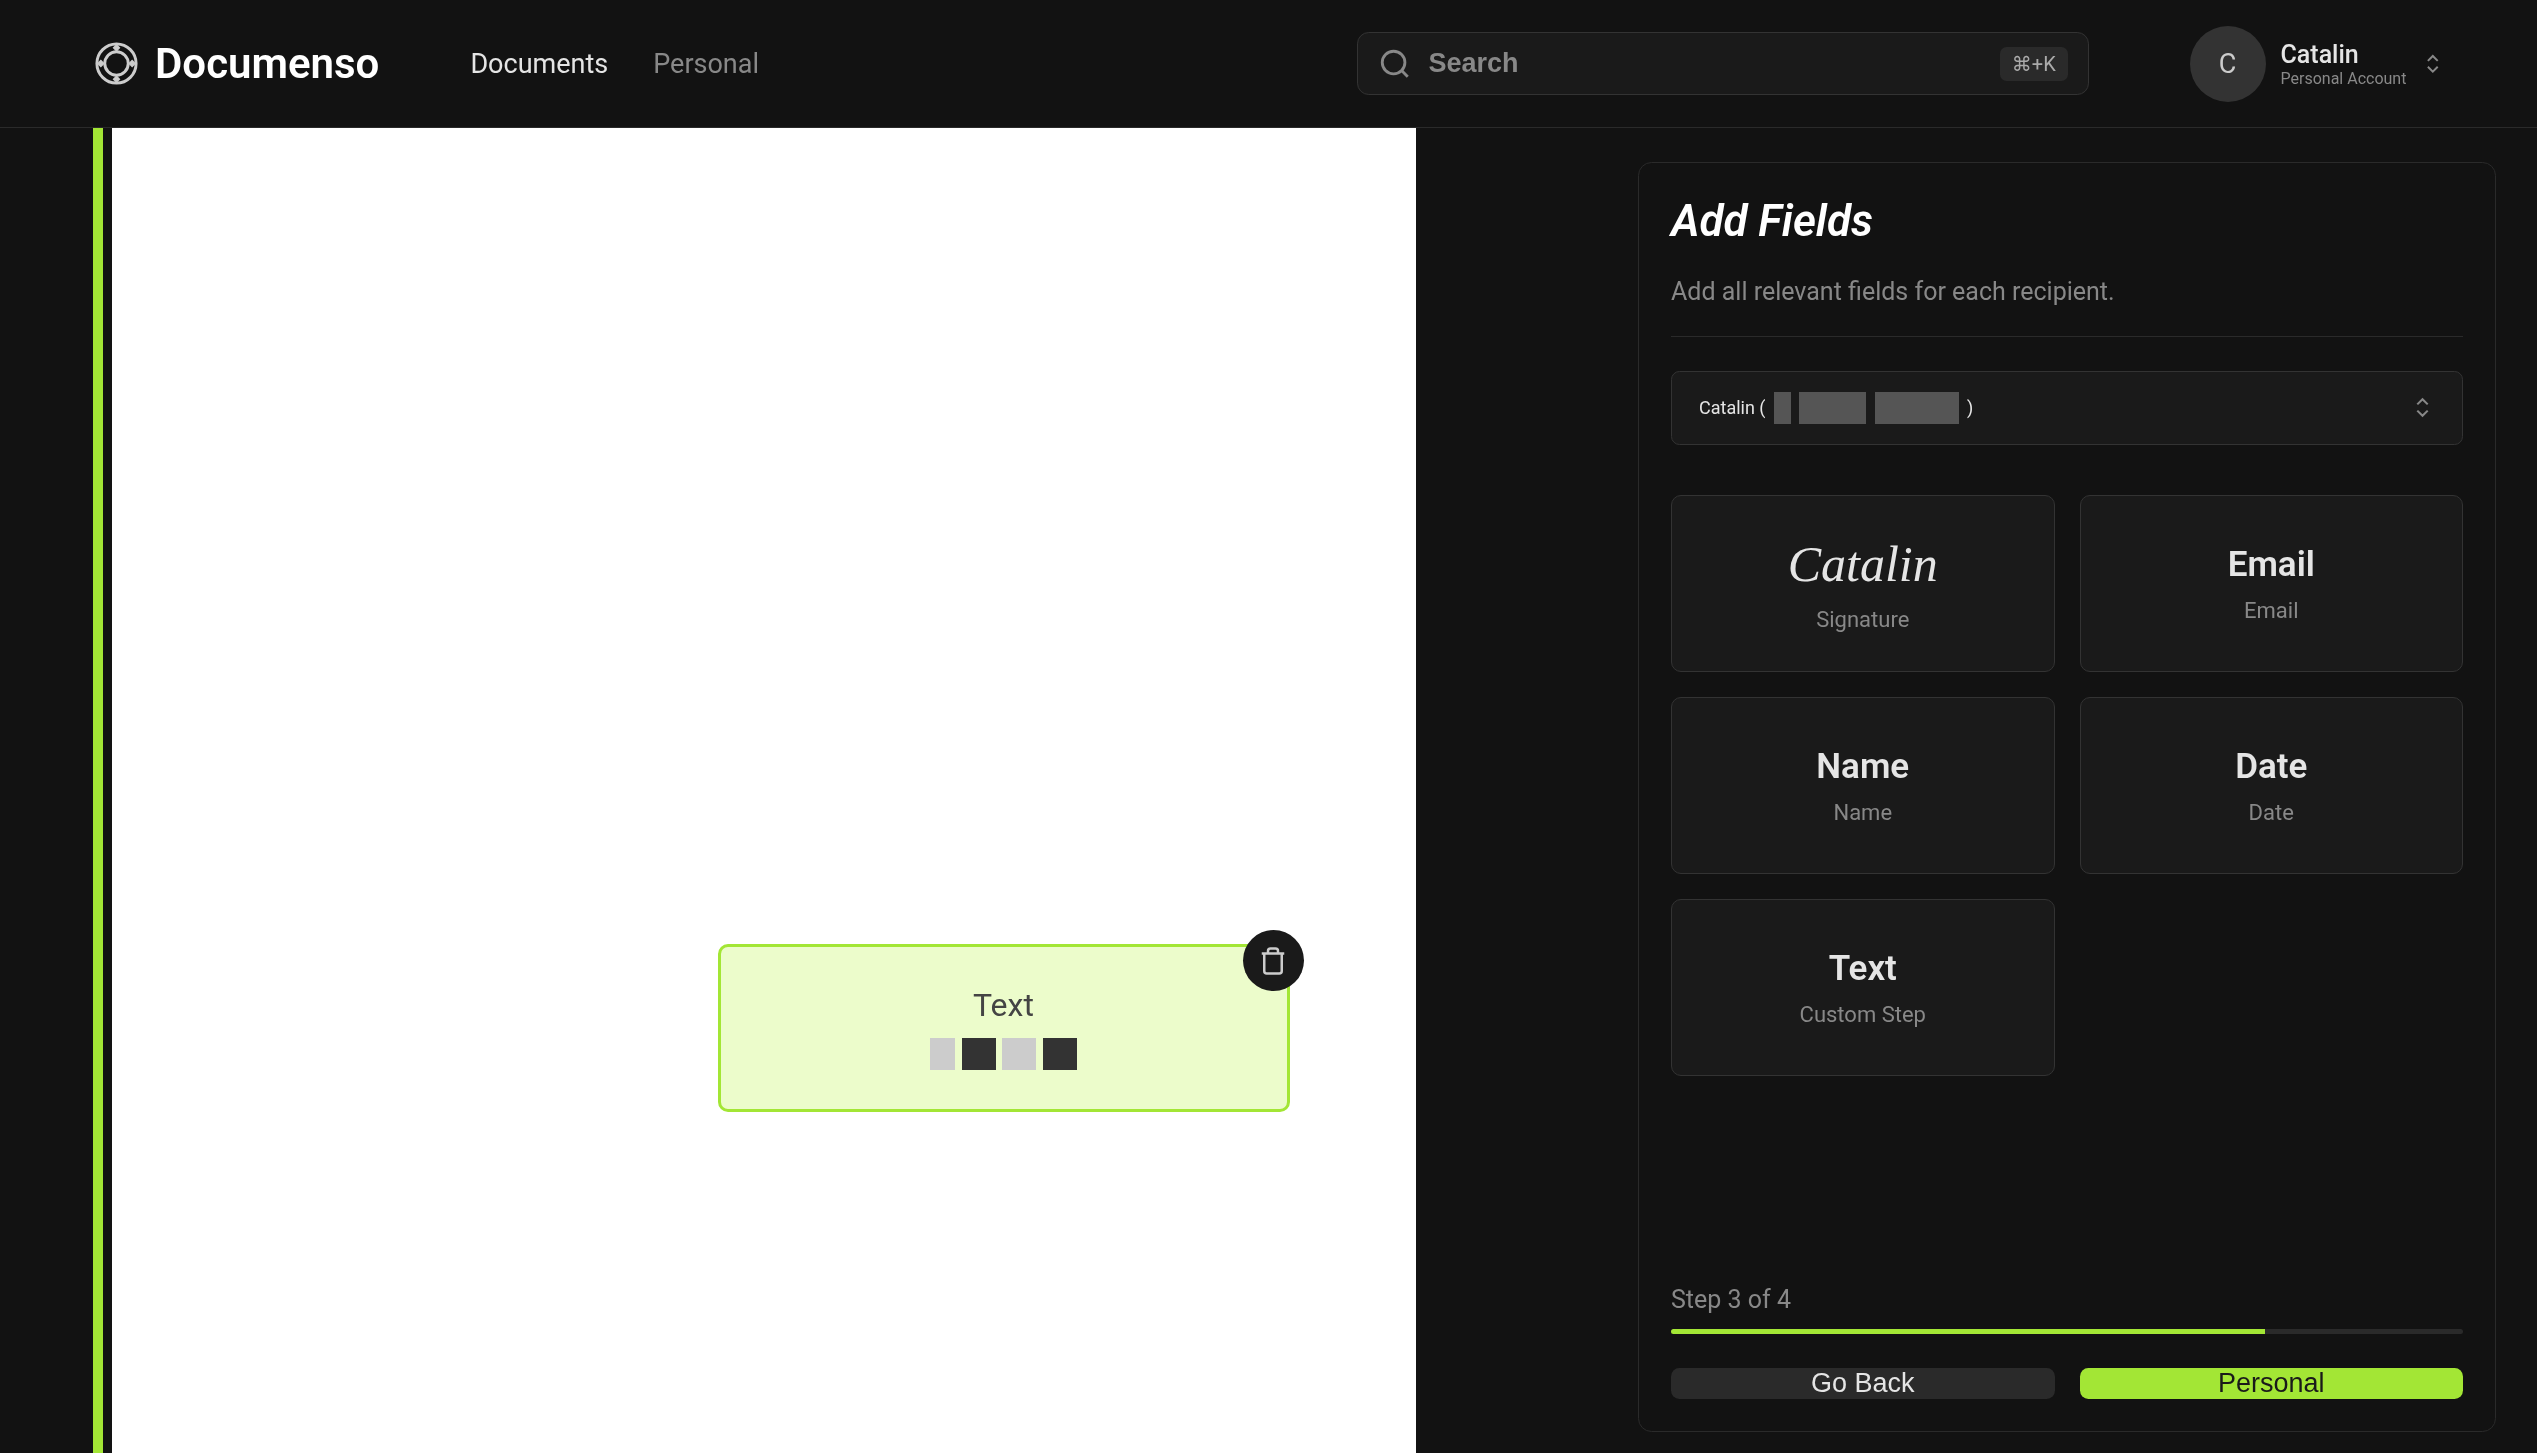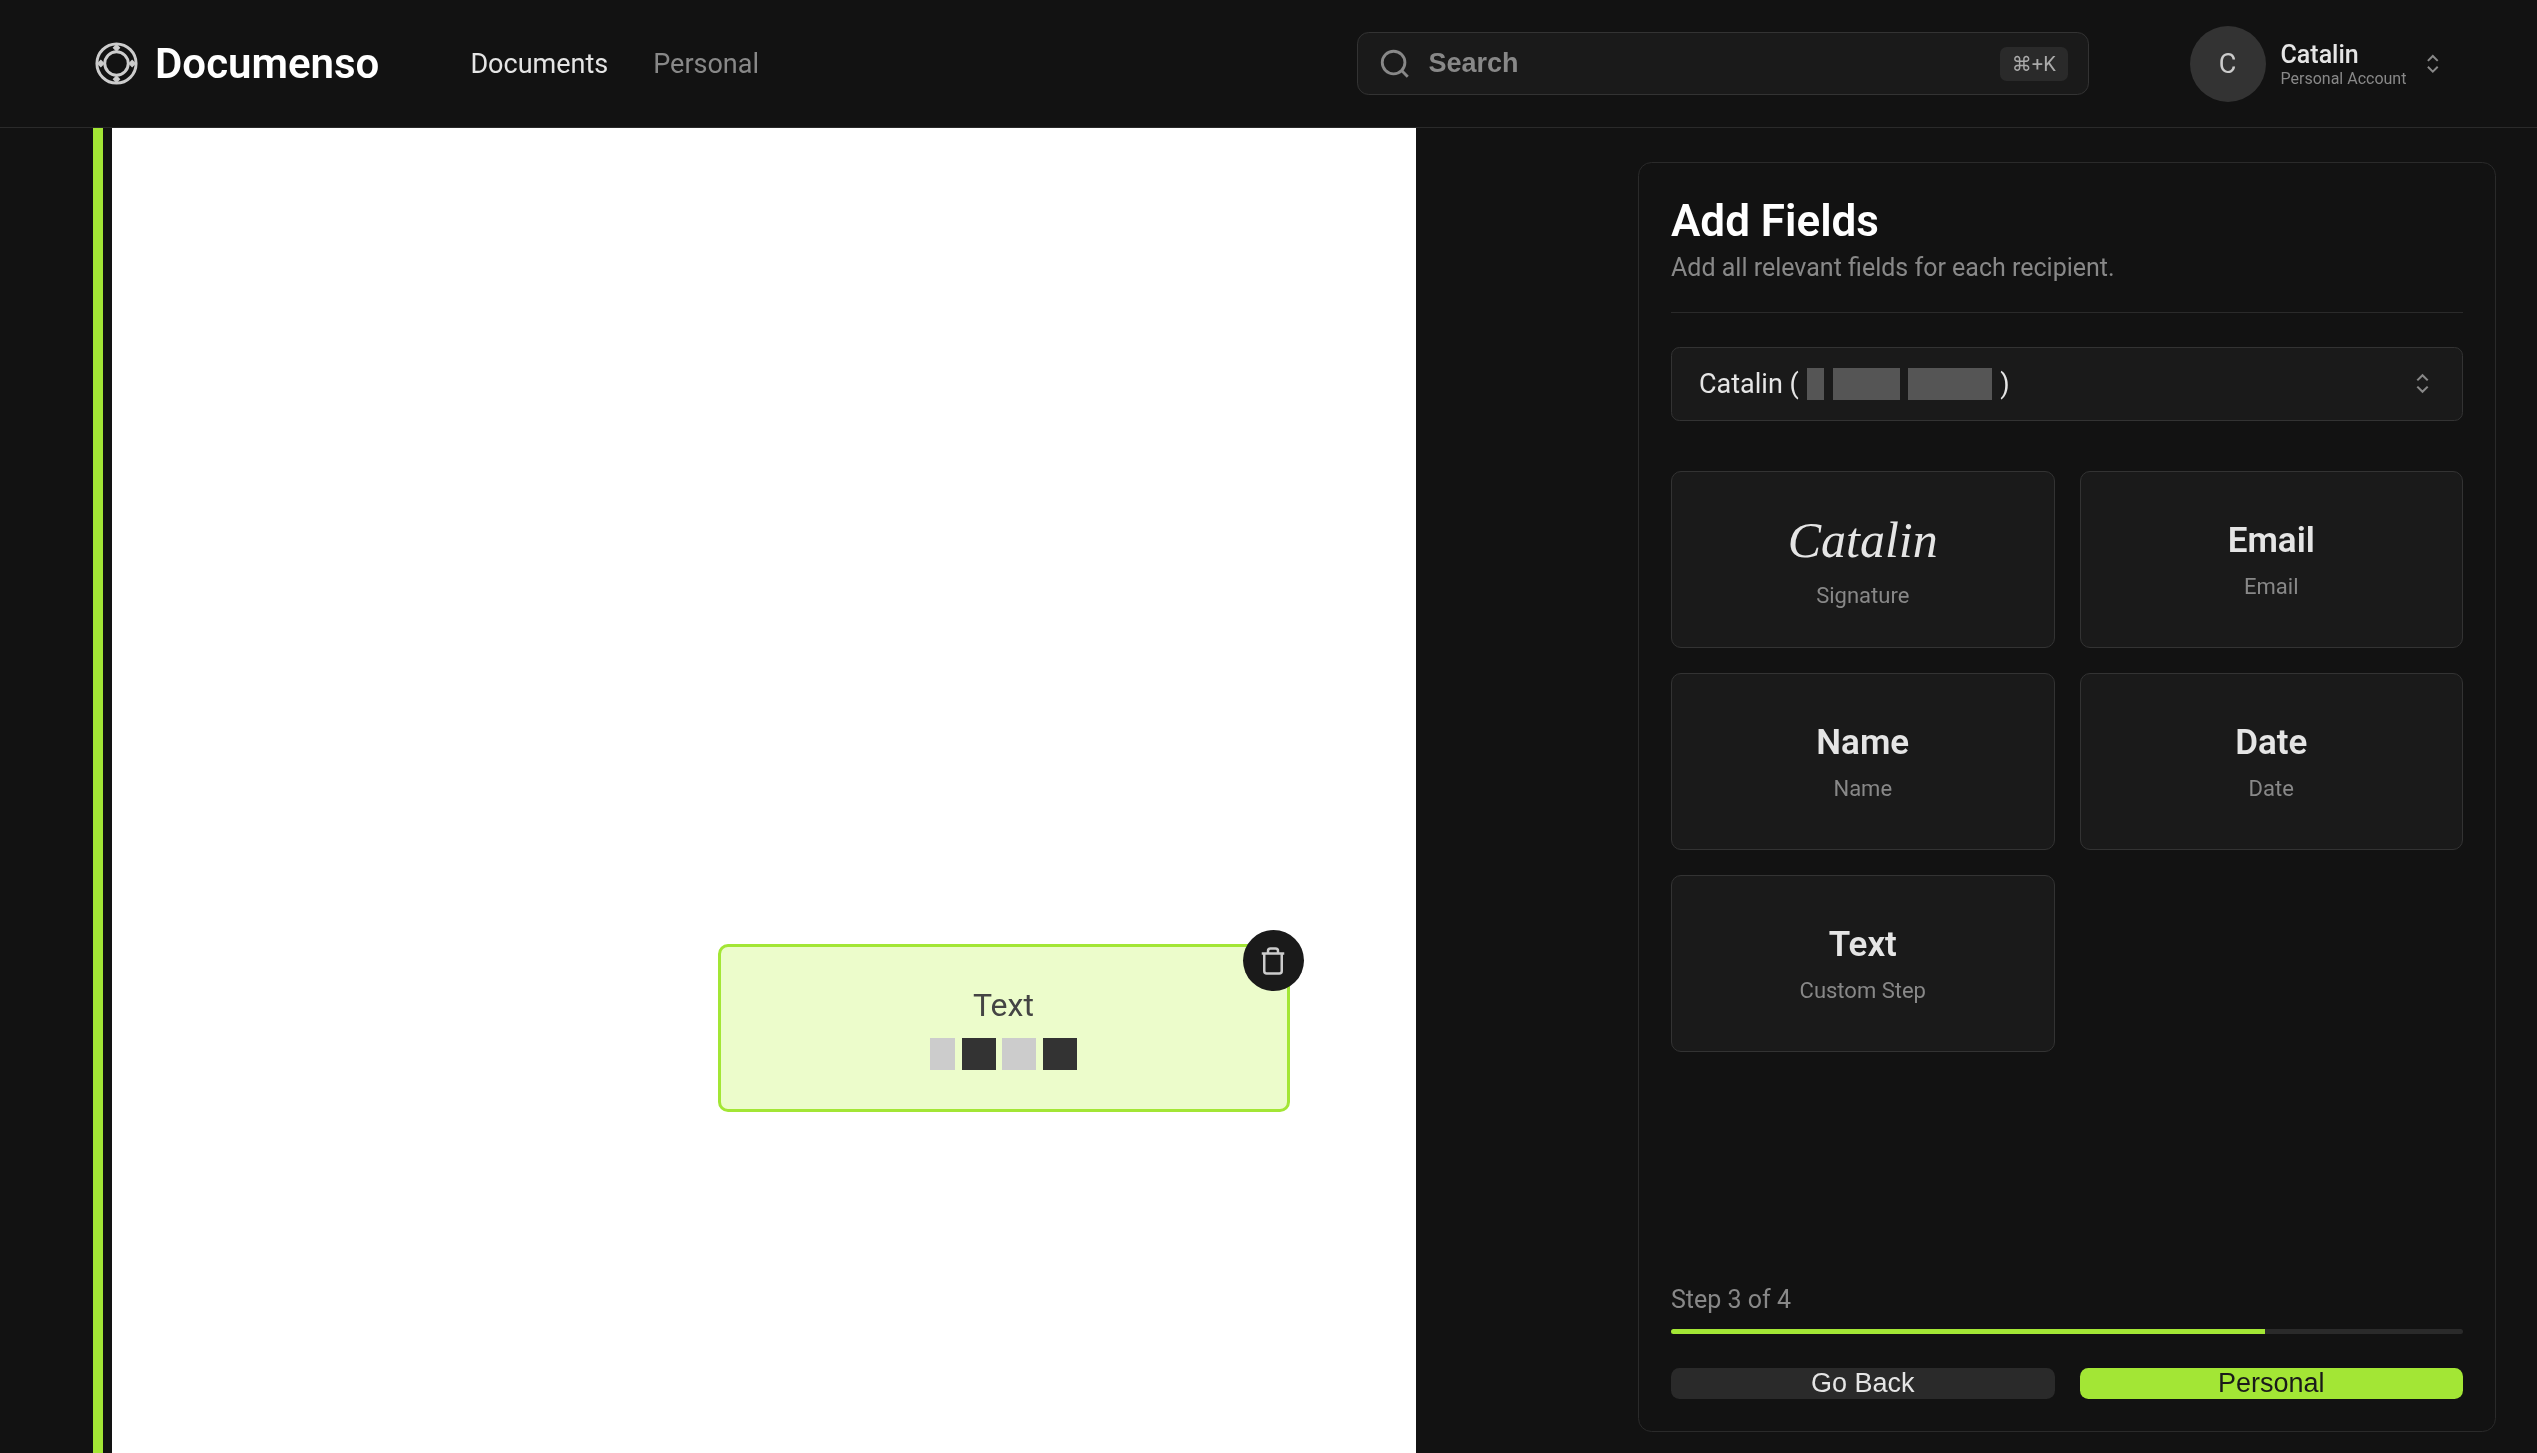--- a/index.html
+++ b/index.html
@@ -236,21 +236,22 @@
       padding: 32px;
       height: 100%;
       display: flex;
       flex-direction: column;
     }
     
     .panel-title {
       font-size: 44px;
       font-weight: 600;
       color: #ffffff;
-      margin-bottom: 6px;
+      margin-bottom: 30px;
+      font-style: italic;
     }
     
     .panel-subtitle {
       font-size: 25px;
       color: #888;
       margin-bottom: 30px;
     }
     
     .panel-divider {
       height: 0.8px;
@@ -264,21 +265,21 @@
       border-radius: 8.4px;
       padding: 20px 27px;
       display: flex;
       align-items: center;
       justify-content: space-between;
       cursor: pointer;
       margin-bottom: 50px;
     }
     
     .recipient-name {
-      font-size: 27px;
+      font-size: 18px;
       color: #e5e5e5;
       display: flex;
       align-items: center;
       gap: 8.4px;
     }
     
     .recipient-redacted {
       height: 32px;
       background: #555;
     }

